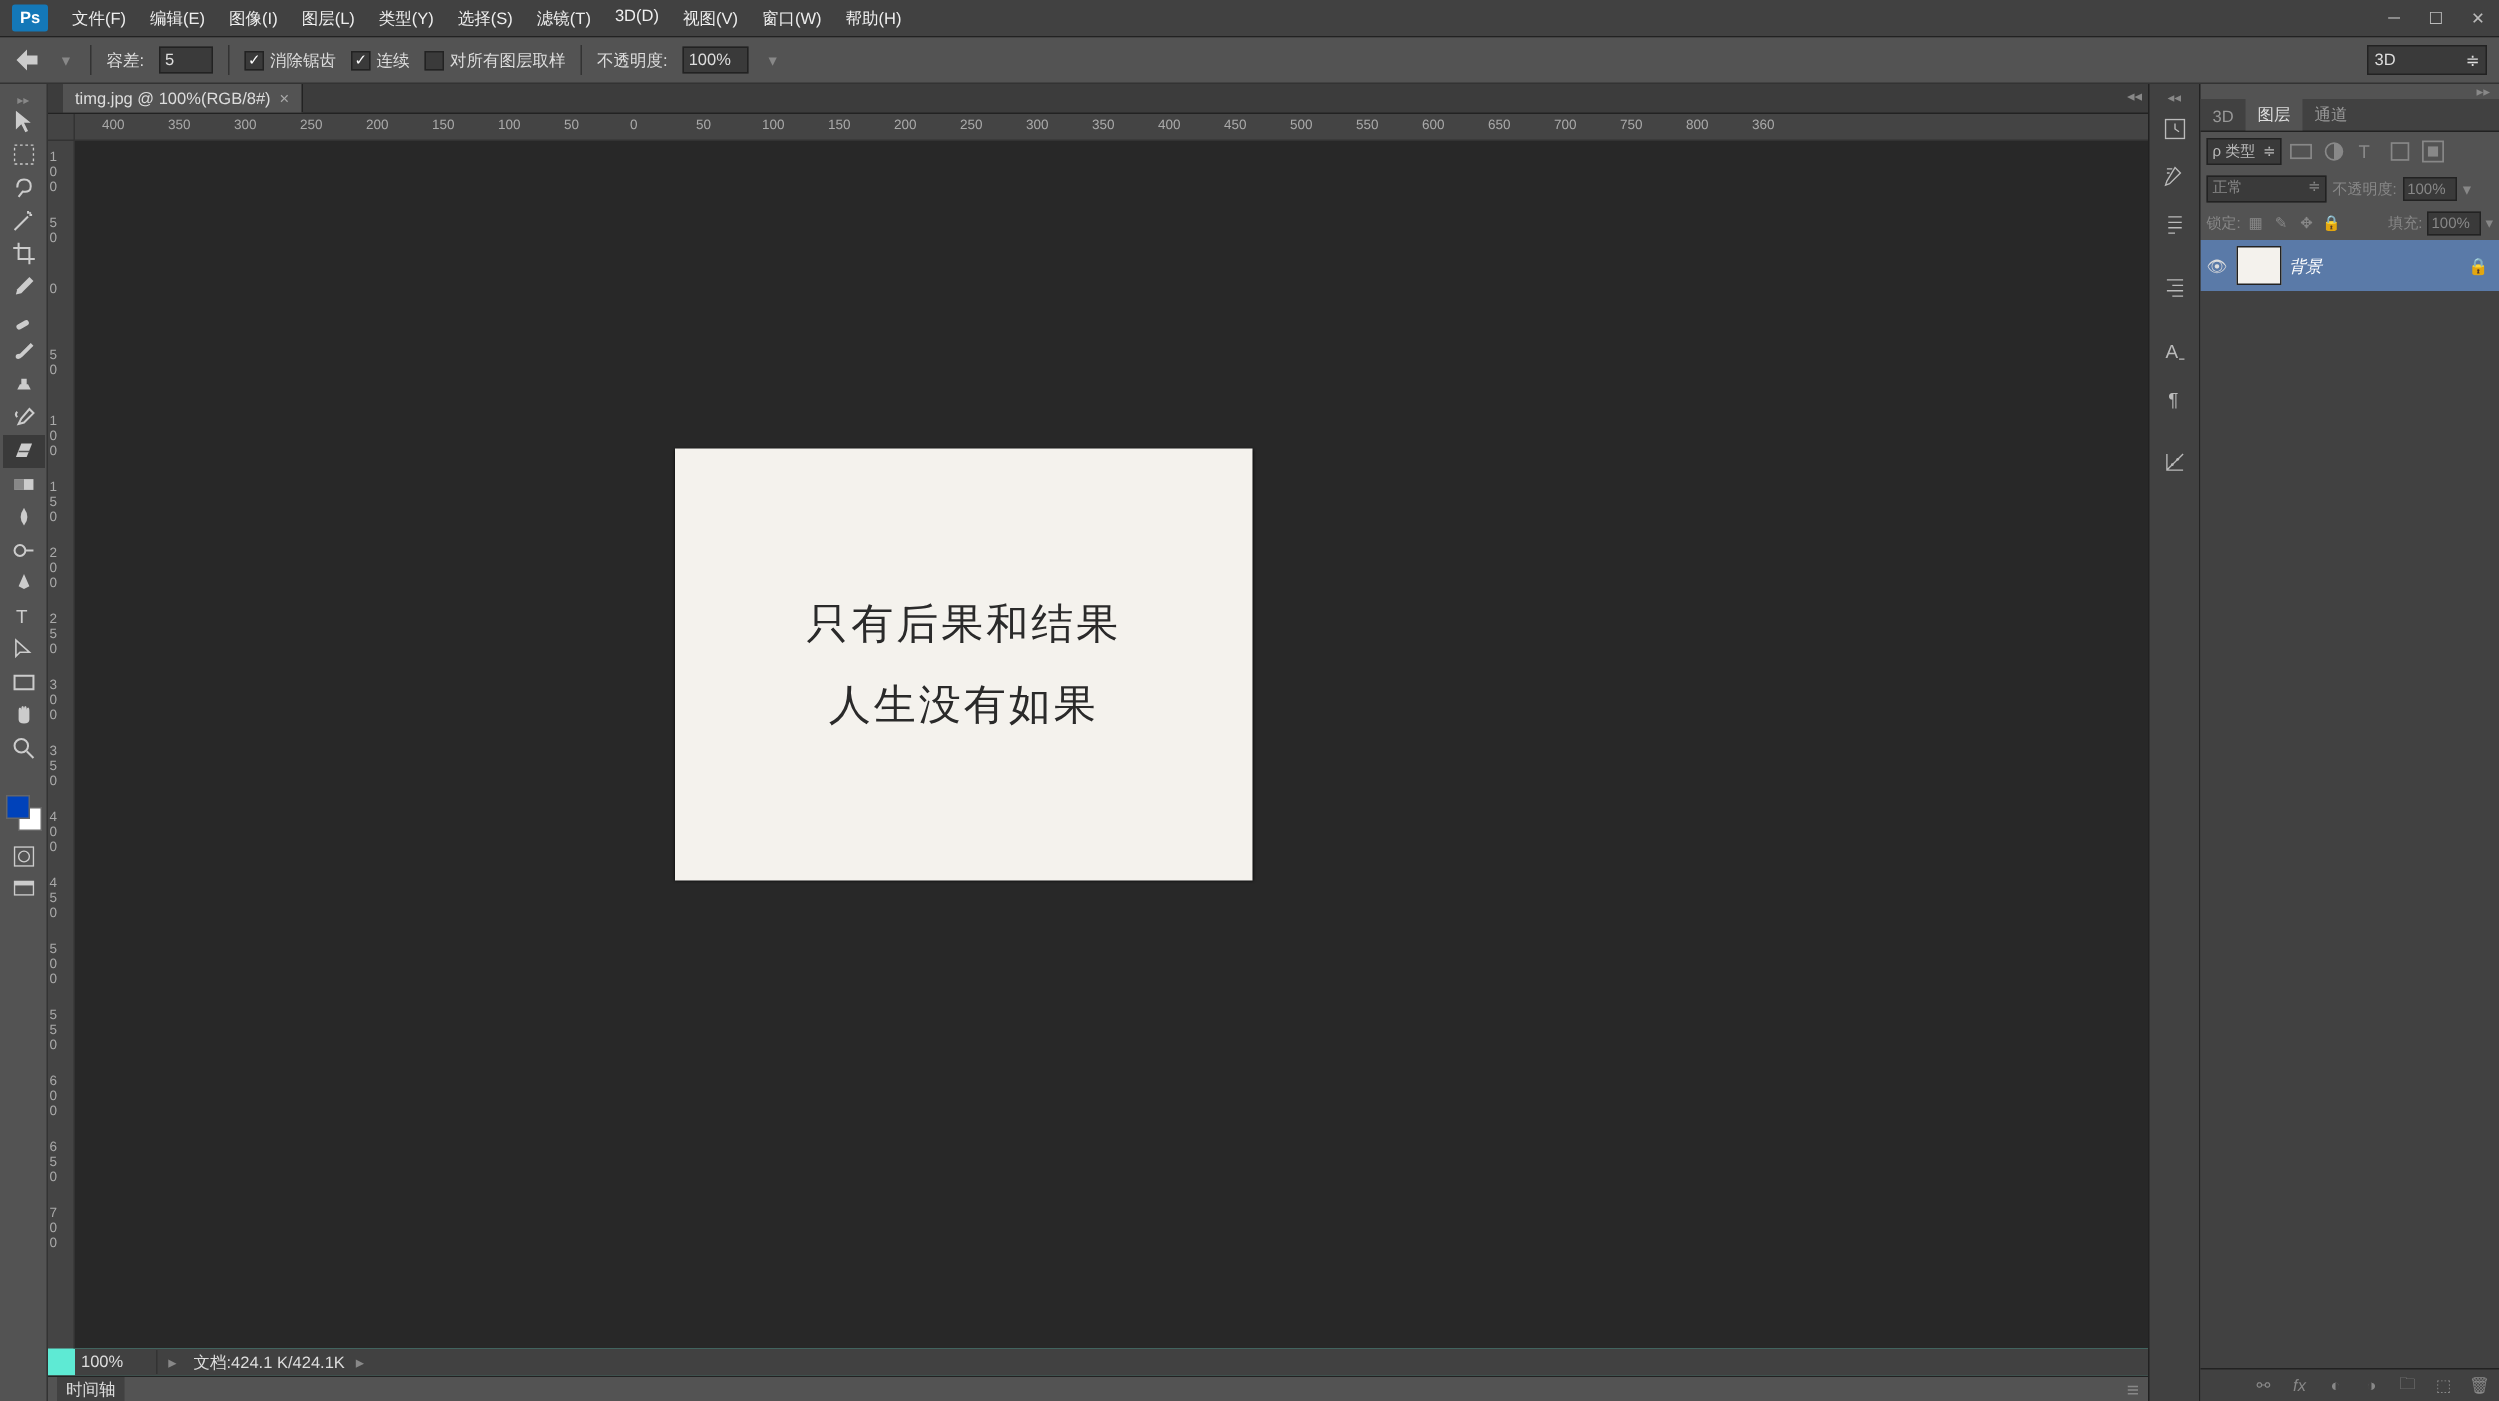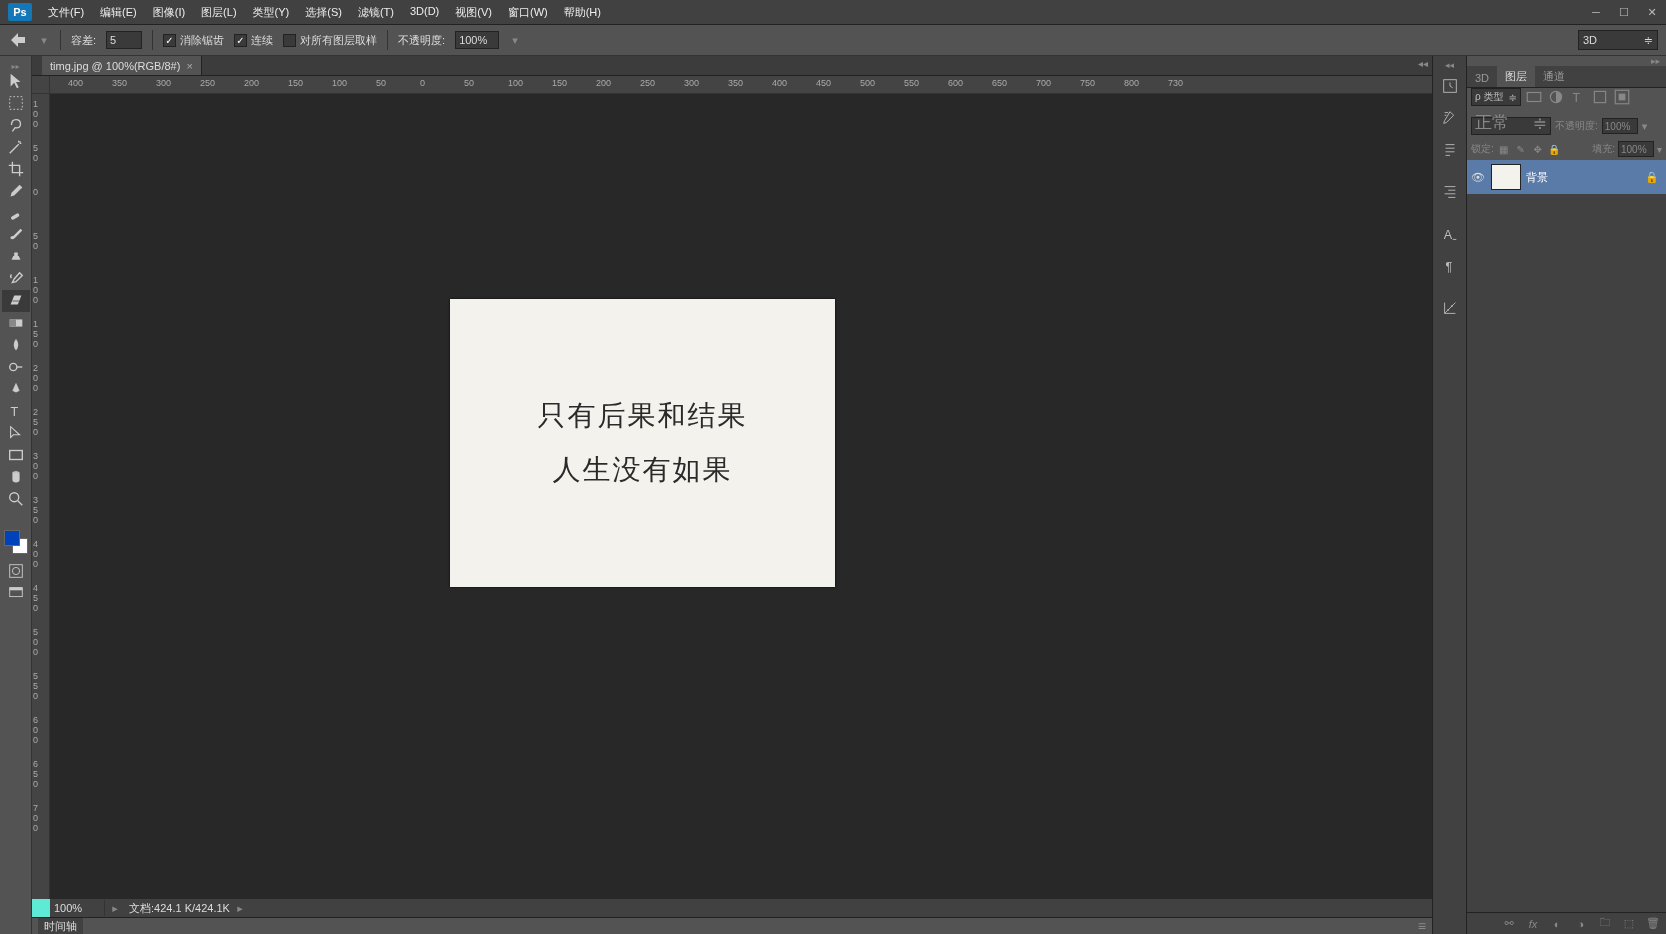--- a/index.html
+++ b/index.html
@@ -75,37 +75,37 @@
 .dock-icon svg { width:18px; height:18px; }
 .dock-sep { height: 10px; }
 
 
 .right-panels { width: 200px; background:#535353; border-left:1px solid #222; display:flex; flex-direction:column; }
 .rp-top-arrow { height:10px; text-align:right; padding-right:6px; color:#888; font-size:9px; }
 .panel-tabs { display:flex; background:#414141; height:22px; align-items:flex-end; border-bottom:1px solid #222; }
 .ptab { padding: 3px 8px; color:#999; font-size:11px; cursor:pointer; }
 .ptab.active { background:#535353; color:#ddd; }
 
-.filter-row { display:flex; align-items:flex-start; height:26px; padding: 0 4px; gap:4px; }
+.filter-row { display:flex; align-items:center; height:26px; padding: 0 4px; gap:4px; }
 .filter-dd { flex:0 0 50px; height:18px; background:#3a3a3a; border:1px solid #222; color:#bbb; display:flex; align-items:center; padding: 0 3px; font-size:10px; justify-content:space-between;}
 .filter-icon { width:18px; height:18px; display:flex; align-items:center; justify-content:center; color:#888; cursor:pointer; }
 
 .blend-row { display:flex; align-items:center; height:24px; padding:0 4px; gap:4px; }
-.blend-dd { width:80px; height:18px; background:#3a3a3a; border:1px solid #222; color:#888; display:flex; align-items:flex-end; padding:0 3px; justify-content:space-between; font-size:17px; }
+.blend-dd { width:80px; height:18px; background:#3a3a3a; border:1px solid #222; color:#888; display:flex; align-items:flex-start; padding:0 3px; justify-content:space-between; font-size:10px; }
 .blend-label { color:#888; font-size:10px; }
 .opacity-mini { width:36px; height:16px; background:#3a3a3a; border:1px solid #222; color:#888; font-size:10px; padding:0 2px; display:flex; align-items:center; }
 
 .lock-row { display:flex; align-items:center; height:22px; padding:0 4px; gap:3px; color:#888; font-size:10px; }
 .lock-icn { width:14px; height:14px; display:flex; align-items:center; justify-content:center; }
 
 .layers-list { flex:1; background:#414141; overflow:auto; }
 .layer-row { display:flex; align-items:center; height:34px; background:#5a7aa8; padding:0 3px; gap:5px; }
 .eye { width:16px; text-align:center; color:#ddd; }
 .thumb { width:30px; height:26px; background:#f4f2ed; border:1px solid #222; }
-.layer-name { color:#fff; font-size:11px; }
+.layer-name { color:#fff; font-size:11px; font-style: italic; }
 .lock-ind { margin-left:auto; margin-right:4px; color:#ccc; }
 
 .panel-bottom { height:22px; background:#414141; border-top:1px solid #222; display:flex; align-items:center; justify-content:flex-end; gap:10px; padding:0 6px; }
 .pbi { width:14px; height:14px; display:flex; align-items:center; justify-content:center; color:#888; cursor:pointer; }
 </style>
 </head>
 <body>
 
 <div class="titlebar">
   <div class="ps-logo">Ps</div>
@@ -321,21 +321,21 @@
           <div class="tick" style="left: 678px;">350</div>
           <div class="tick" style="left: 722px;">400</div>
           <div class="tick" style="left: 766px;">450</div>
           <div class="tick" style="left: 810px;">500</div>
           <div class="tick" style="left: 854px;">550</div>
           <div class="tick" style="left: 898px;">600</div>
           <div class="tick" style="left: 942px;">650</div>
           <div class="tick" style="left: 986px;">700</div>
           <div class="tick" style="left: 1030px;">750</div>
           <div class="tick" style="left: 1074px;">800</div>
-          <div class="tick" style="left: 1118px;">730</div>
+          <div class="tick" style="left: 1118px;">360</div>
         </div>
       <div class="ruler-v" id="ruler-v">
           <div class="tick" style="top: 5px;">
             <div>1</div>
             <div>0</div>
             <div>0</div>
           </div>
           <div class="tick" style="top: 49px;">
             <div>5</div>
             <div>0</div>

